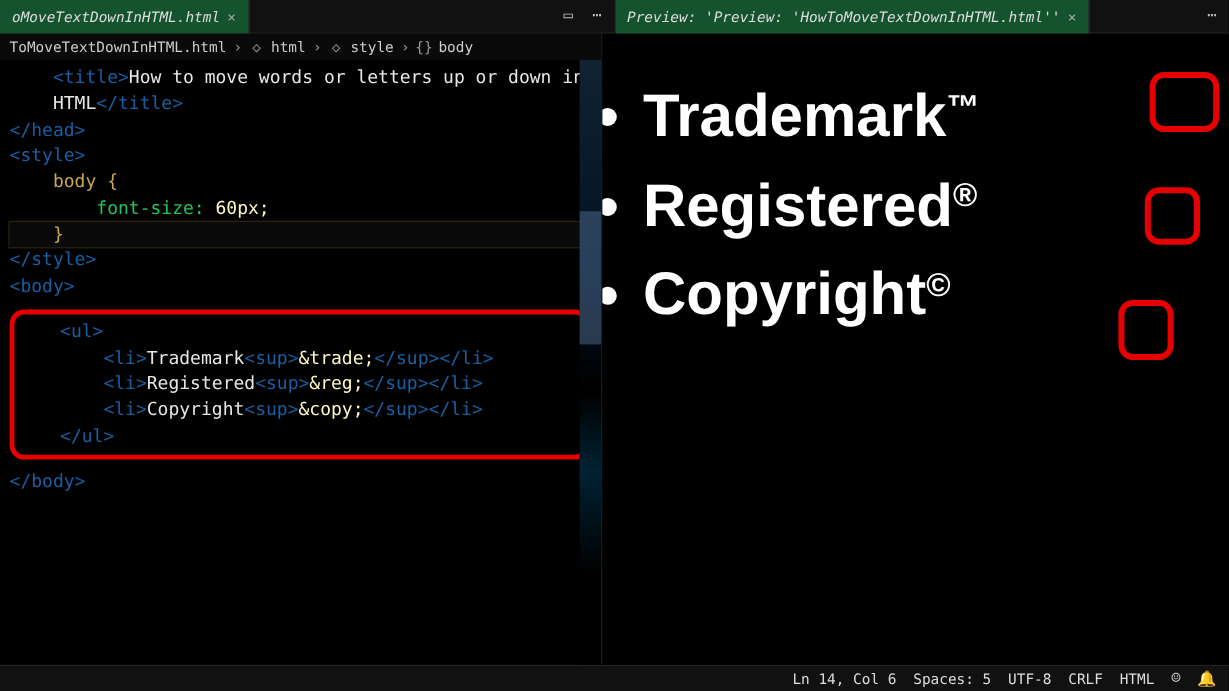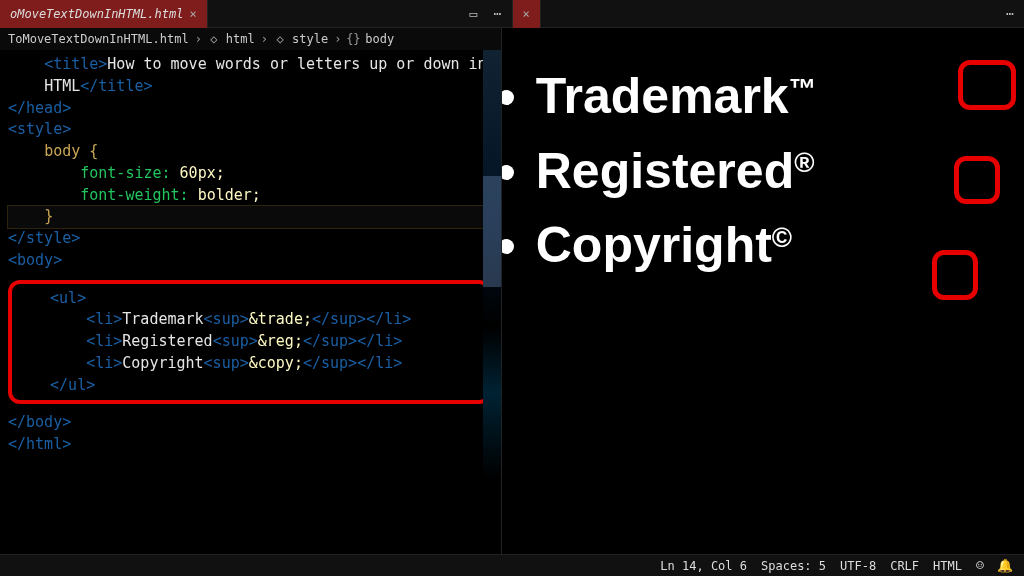--- a/index.html
+++ b/index.html
@@ -32,21 +32,21 @@
     align-items: center;
     padding: 0 10px;
     height: 28px;
     background: #1a1a1a;
     color: #ddd;
     font-size: 12px;
     gap: 6px;
     border-right: 1px solid #222;
     font-style: italic;
   }
-  .tab.active { background: #7f1d1d; }
+  .tab.active { background: #14532d; }
   .tab .close { font-style: normal; color: #aaa; font-size: 12px; }
   .tabicons { margin-left: auto; padding-right: 6px; display: flex; gap: 8px; }
   .tabicons .icn { width: 16px; height: 16px; display: flex; align-items: center; justify-content: center; color: #bbb; font-size: 13px; }
   .split {
     display: flex;
     flex: 1;
     overflow: hidden;
   }
   .editor-pane {
     width: 49%;
@@ -158,20 +158,21 @@
         <span class="close">×</span>
       </div>
       <div class="tabicons">
         <span class="icn">▭</span>
         <span class="icn">⋯</span>
       </div>
     </div>
     <div class="sepbar"></div>
     <div class="tabgroup right">
       <div class="tab active">
+        <span>Preview: 'Preview: 'HowToMoveTextDownInHTML.html''</span>
         <span class="close">×</span>
       </div>
       <div class="tabicons">
         <span class="icn">⋯</span>
       </div>
     </div>
   </div>
 
   <div class="split">
 
@@ -189,37 +190,35 @@
         <span class="lbl">body</span>
       </div>
 
       <div class="editor">
         <div class="code-line">    <span class="tag">&lt;title&gt;</span><span class="text">How to move words or letters up or down in</span></div>
         <div class="code-line">    <span class="text">HTML</span><span class="tag">&lt;/title&gt;</span></div>
         <div class="code-line"><span class="tag">&lt;/head&gt;</span></div>
         <div class="code-line"><span class="tag">&lt;style&gt;</span></div>
         <div class="code-line">    <span class="sel">body</span><span class="brace"> {</span></div>
         <div class="code-line">        <span class="prop">font-size:</span><span class="val"> 60px;</span></div>
-        <div class="code-line">        <span class="prop">font-weight:</span><span class="val"> bolder;</span></div>
         <div class="code-line cursor-line">    <span class="brace">}</span></div>
         <div class="code-line"><span class="tag">&lt;/style&gt;</span></div>
         <div class="code-line"><span class="tag">&lt;body&gt;</span></div>
         <div style="height:6px"></div>
 
         <div class="red-box">
           <div class="code-line">  <span class="tag">&lt;ul&gt;</span></div>
           <div class="code-line">      <span class="tag">&lt;li&gt;</span><span class="text">Trademark</span><span class="tag">&lt;sup&gt;</span><span class="val">&amp;trade;</span><span class="tag">&lt;/sup&gt;</span><span class="tag">&lt;/li&gt;</span></div>
           <div class="code-line">      <span class="tag">&lt;li&gt;</span><span class="text">Registered</span><span class="tag">&lt;sup&gt;</span><span class="val">&amp;reg;</span><span class="tag">&lt;/sup&gt;</span><span class="tag">&lt;/li&gt;</span></div>
           <div class="code-line">      <span class="tag">&lt;li&gt;</span><span class="text">Copyright</span><span class="tag">&lt;sup&gt;</span><span class="val">&amp;copy;</span><span class="tag">&lt;/sup&gt;</span><span class="tag">&lt;/li&gt;</span></div>
           <div class="code-line">  <span class="tag">&lt;/ul&gt;</span></div>
         </div>
 
         <div style="height:6px"></div>
         <div class="code-line"><span class="tag">&lt;/body&gt;</span></div>
-        <div class="code-line"><span class="tag">&lt;/html&gt;</span></div>
 
         <div class="minimap"></div>
       </div>
     </div>
 
     <div class="preview-pane">
       <ul class="preview-list">
         <li><span>Trademark</span><span class="sup-sym">™</span></li>
         <li><span>Registered</span><span class="sup-sym">®</span></li>
         <li><span>Copyright</span><span class="sup-sym">©</span></li>

